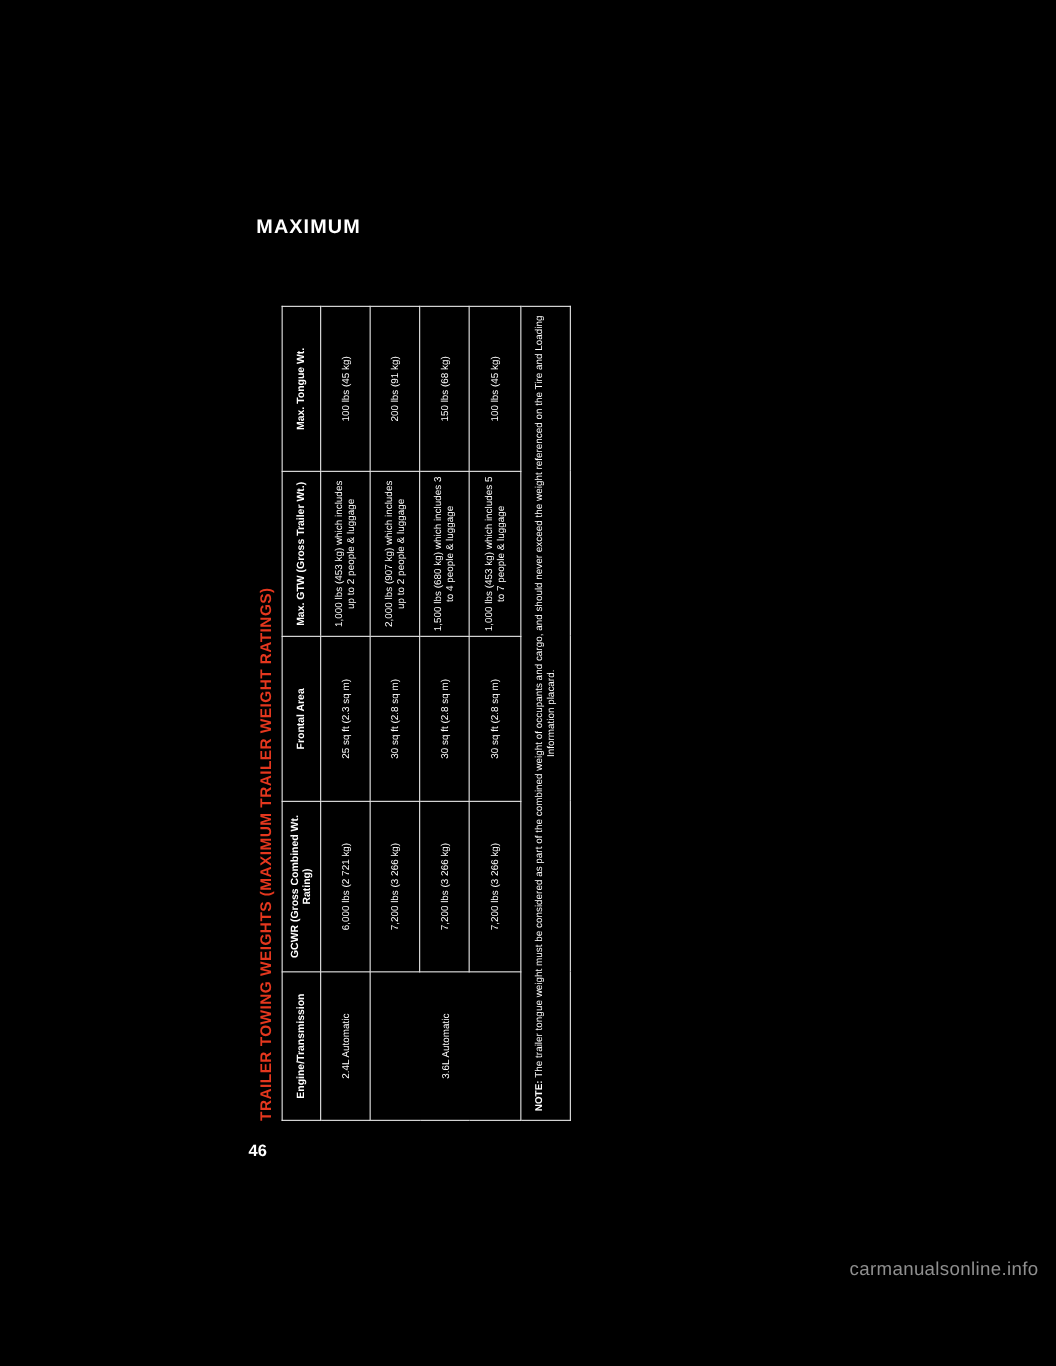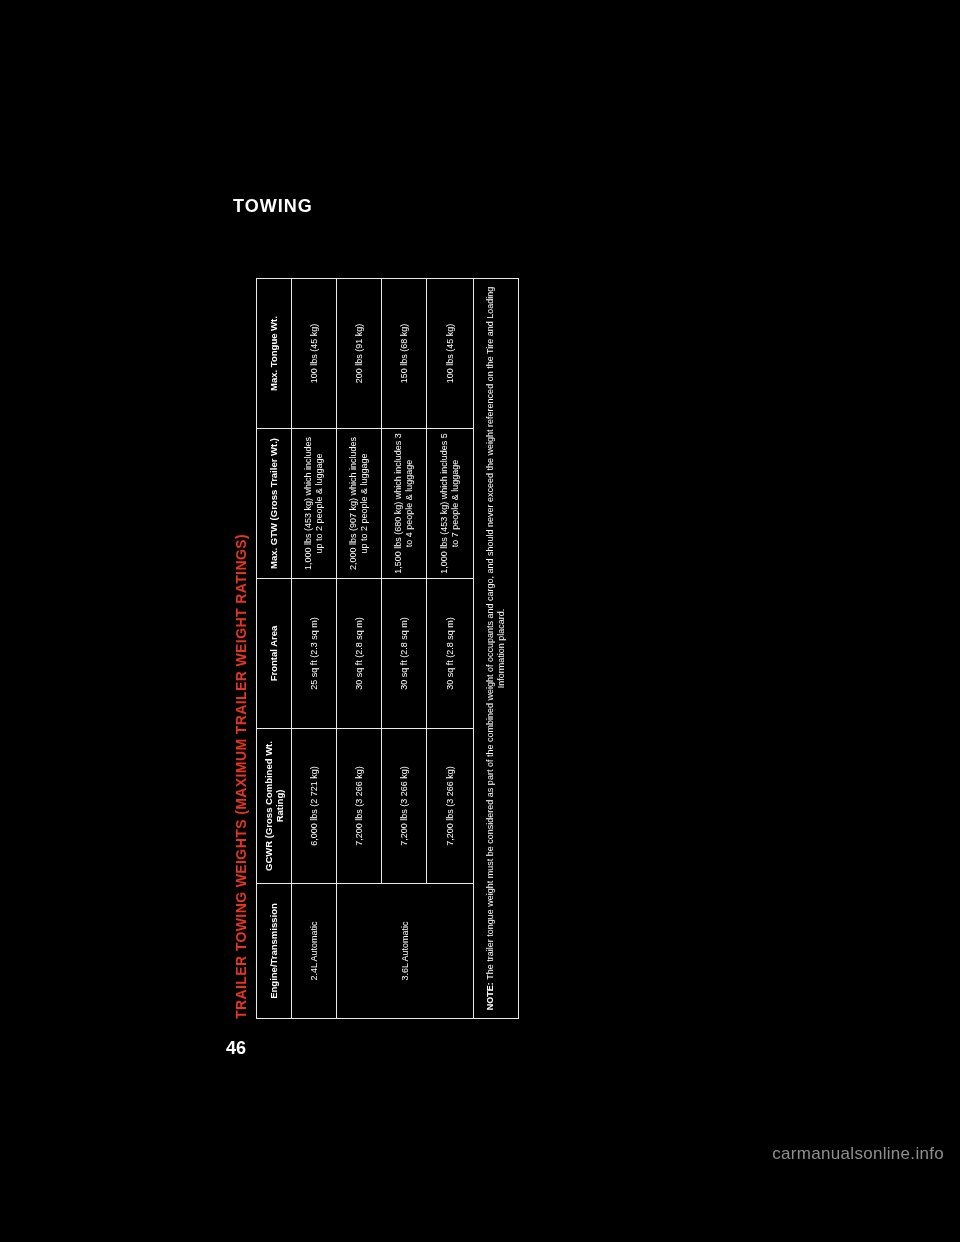--- a/index.html
+++ b/index.html
@@ -77,39 +77,39 @@
     font-size: 8.5px;
     text-align: left;
     padding: 3px 6px;
     line-height: 1.35;
   }
   td.note-cell b { font-weight: bold; }
 
   .page-number {
     position: absolute;
     left: 226px; top: 1038px;
-    font-size: 18px;
+    font-size: 15px;
     font-weight: bold;
     color: #ffffff;
   }
 
   .watermark {
     position: absolute;
     right: 16px; top: 1144px;
     font-size: 17px;
     color: #8f8f8f;
     letter-spacing: 0.3px;
   }
 </style>
 </head>
 <body>
 
 <div class="page">
 
-  <div class="section-header">TOWING</div>
+  <div class="section-header">MAXIMUM</div>
 
   <div class="rot-outer">
     <div class="rot-inner">
 
       <div class="tbl-title" style="color:#e5371e;">TRAILER TOWING WEIGHTS (MAXIMUM TRAILER WEIGHT RATINGS)</div>
 
       <table class="towing">
         <colgroup>
           <col style="width:135px">
           <col style="width:155px">

